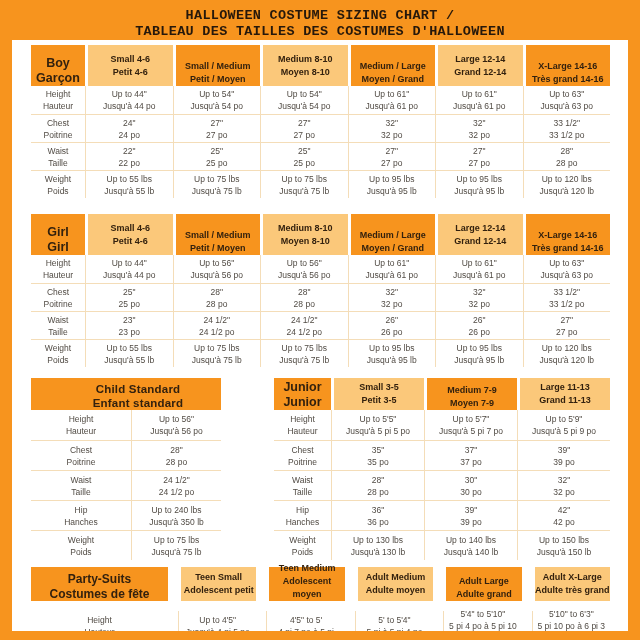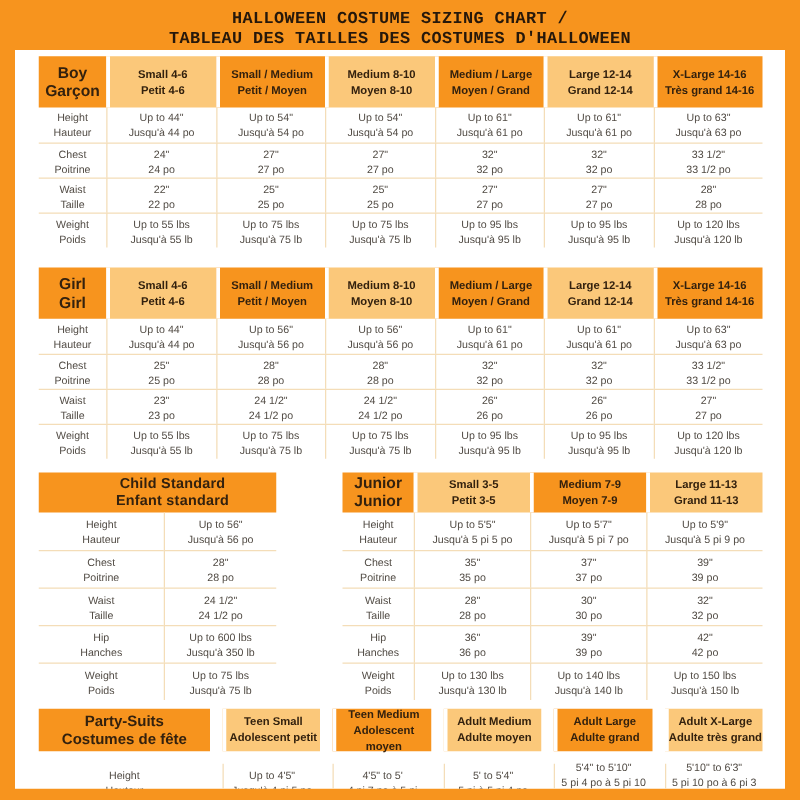--- a/index.html
+++ b/index.html
@@ -56,21 +56,21 @@
     gap: 10px;
   }
   .cell {
     display: flex;
     flex-direction: column;
     justify-content: center;
     align-items: center;
     text-align: center;
   }
   .cell span { display: block; }
-  .dark  { background: var(--dark, #F7941E); }
+  .dark  { background: var(--dark, #F7941E); justify-content: flex-end; }
   .light { background: var(--light, #FBC87A); justify-content: center; }
   .corner, .hcell, .hband {
     color: var(--head-txt, #33210E);
     font-weight: bold;
     font-size: 9px;
     line-height: 13px;
   }
   .hcell { border-left: 3px solid var(--panel-bg, #fff); }
   .corner { font-size: 12.5px; line-height: 15px; }
   .hband  { font-size: 11.5px; line-height: 14px; letter-spacing: 0.2px; padding-left: 24px; }
@@ -404,21 +404,21 @@
         </div>
         <div class="cell body">
           <span>24 1/2"</span>
           <span>24 1/2 po</span>
         </div>
         <div class="cell body label first-col">
           <span>Hip</span>
           <span>Hanches</span>
         </div>
         <div class="cell body">
-          <span>Up to 600 lbs</span>
+          <span>Up to 240 lbs</span>
           <span>Jusqu'à 350 lb</span>
         </div>
         <div class="cell body label first-col">
           <span>Weight</span>
           <span>Poids</span>
         </div>
         <div class="cell body">
           <span>Up to 75 lbs</span>
           <span>Jusqu'à 75 lb</span>
         </div>

